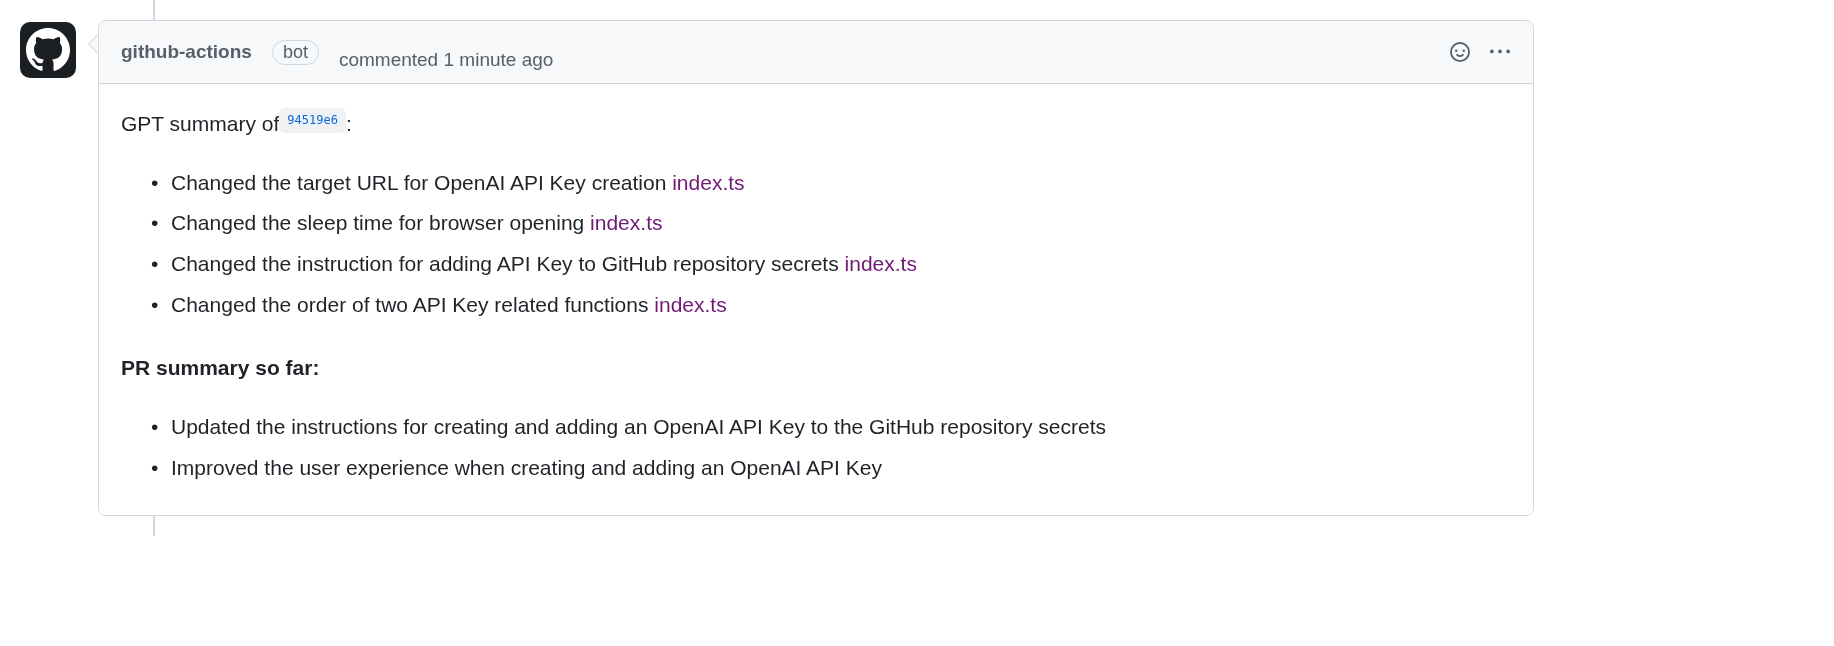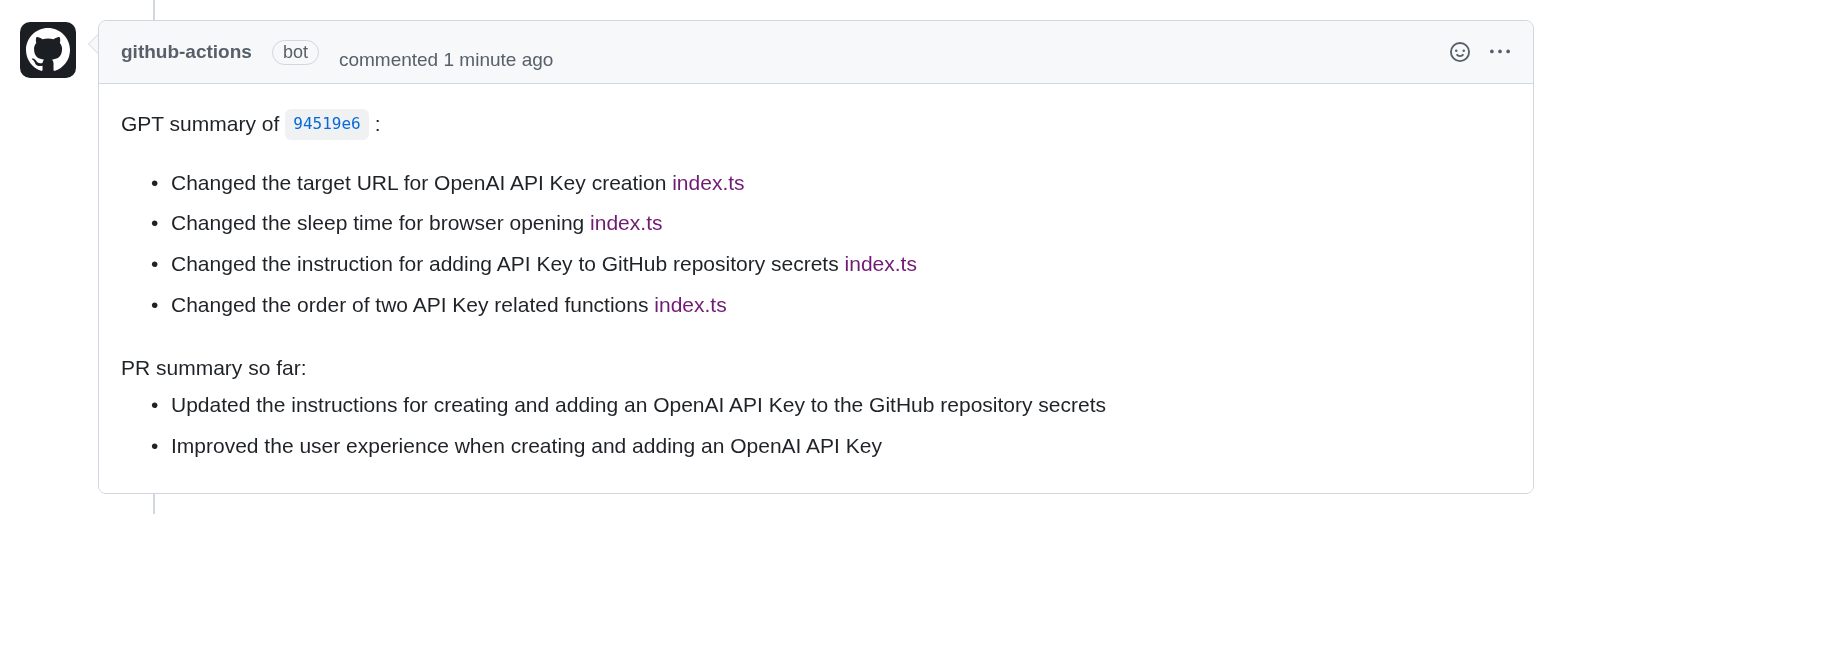--- a/index.html
+++ b/index.html
@@ -131,30 +131,29 @@
     }
     .comment-body {
       padding: 24px 22px 26px 22px;
       background: #ffffff;
       font-size: 21px;
       line-height: 1.55;
       color: #1f2328;
     }
     .summary-intro {
       display: flex;
-      align-items: center;
-      gap: 6px;
+      align-items: flex-start;
       flex-wrap: wrap;
       margin-bottom: 22px;
     }
     .commit-hash {
       background: #eff1f3;
       color: #0969da;
       font-family: ui-monospace, SFMono-Regular, "SF Mono", Menlo, Consolas, monospace;
-      font-size: 16px;
+      font-size: 12px;
       padding: 3px 8px;
       border-radius: 6px;
     }
     ul {
       list-style: none;
       padding-left: 30px;
       margin-bottom: 26px;
     }
     ul:last-child {
       margin-bottom: 0;
@@ -169,20 +168,22 @@
       position: absolute;
       left: 0;
       top: 0;
       font-size: 21px;
     }
     .file-link {
       color: #701a75;
       text-decoration: none;
     }
     .pr-summary-title {
+      margin-bottom: 22px;
+      font-weight: bold;
     }
   </style>
 </head>
 <body>
 
 <div class="comment-wrapper">
   <div class="timeline-line"></div>
   <div class="timeline-line-bottom"></div>
 
   <div class="avatar">

